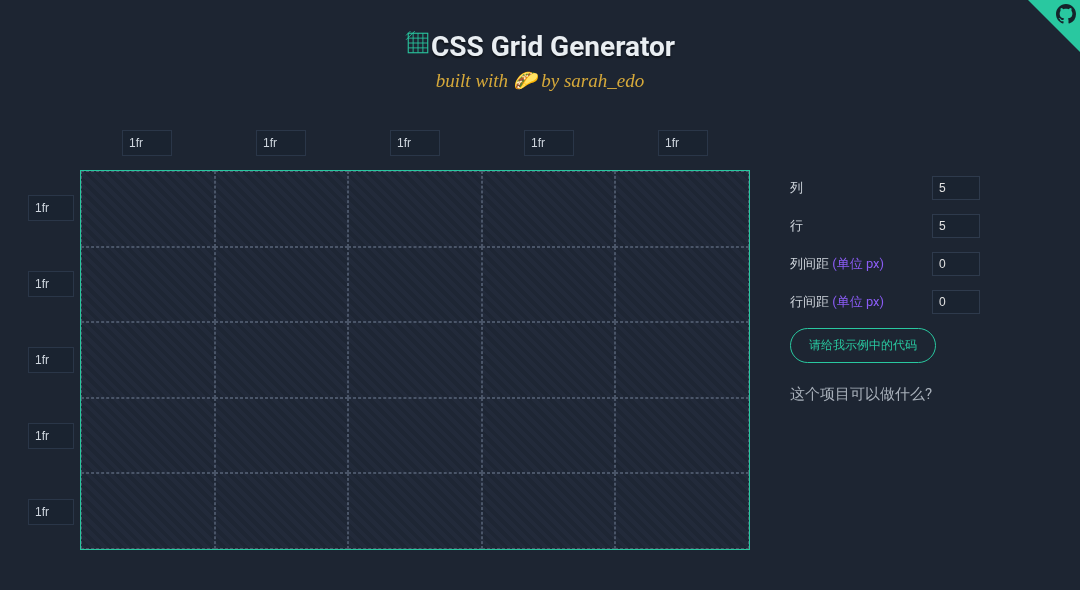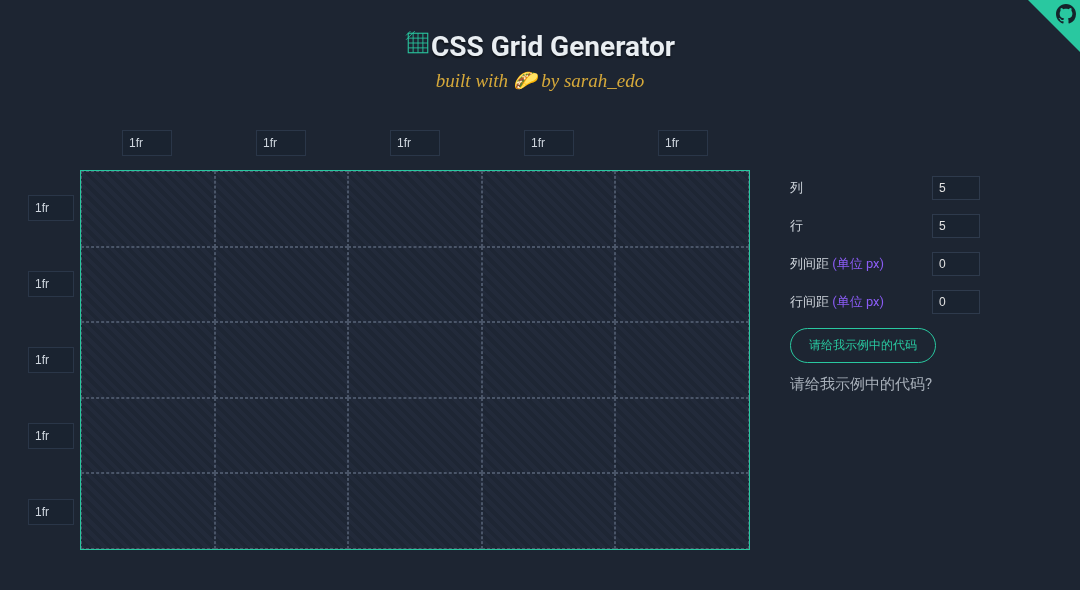--- a/index.html
+++ b/index.html
@@ -162,21 +162,21 @@
     padding: 2px 6px;
   }
 
   .btn {
     display: inline-block;
     border-radius: 18px;
     padding: 8px 18px;
     font-size: 12px;
     cursor: pointer;
     background: transparent;
-    margin-bottom: 6px;
+    margin-bottom: 16px;
   }
   .btn-primary {
     border: 1px solid #29c8a0;
     color: #29c8a0;
   }
   .btn-secondary {
     border: 1px solid #6b7686;
     color: #aeb7c3;
   }
 
@@ -296,16 +296,16 @@
     </div>
     <div class="row">
       <span>
         <span>行间距 </span><span class="dim">(单位 px)</span>
       </span>
       <input value="0" style="">
     </div>
 
     <button class="btn btn-primary">请给我示例中的代码</button><br>
 
-    <div class="about-link">请给我示例中的代码?</div>
+    <div class="about-link">这个项目可以做什么?</div>
   </div>
 
 </div>
 
 </body></html>

